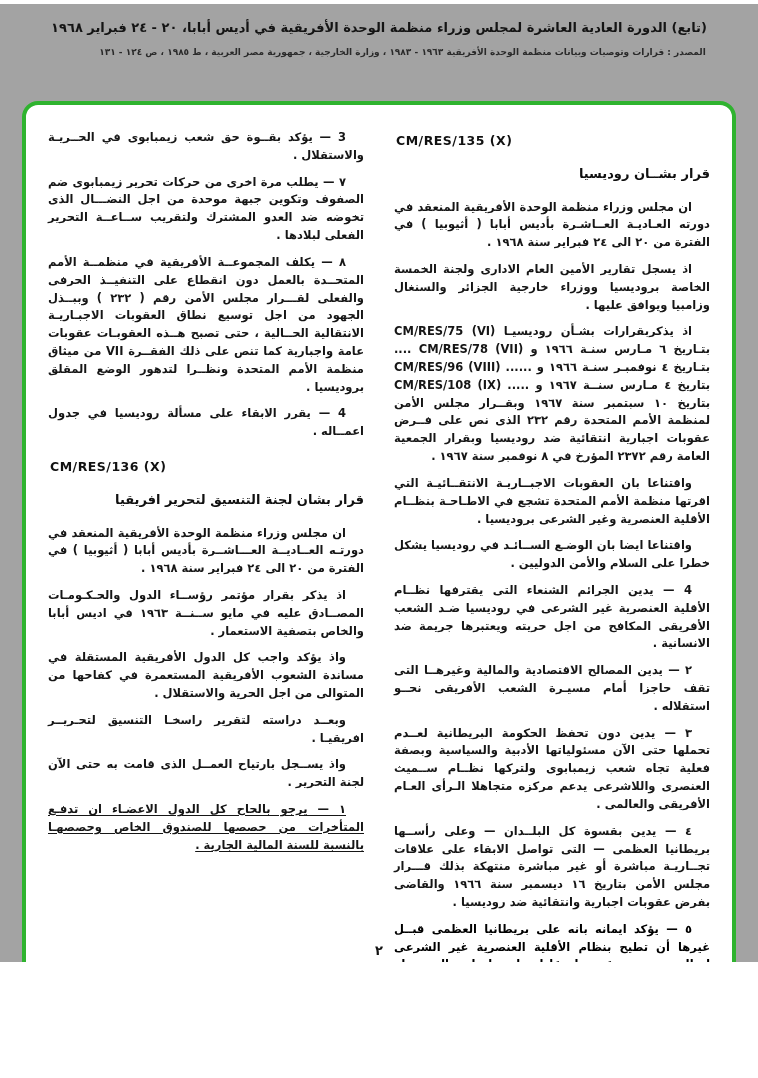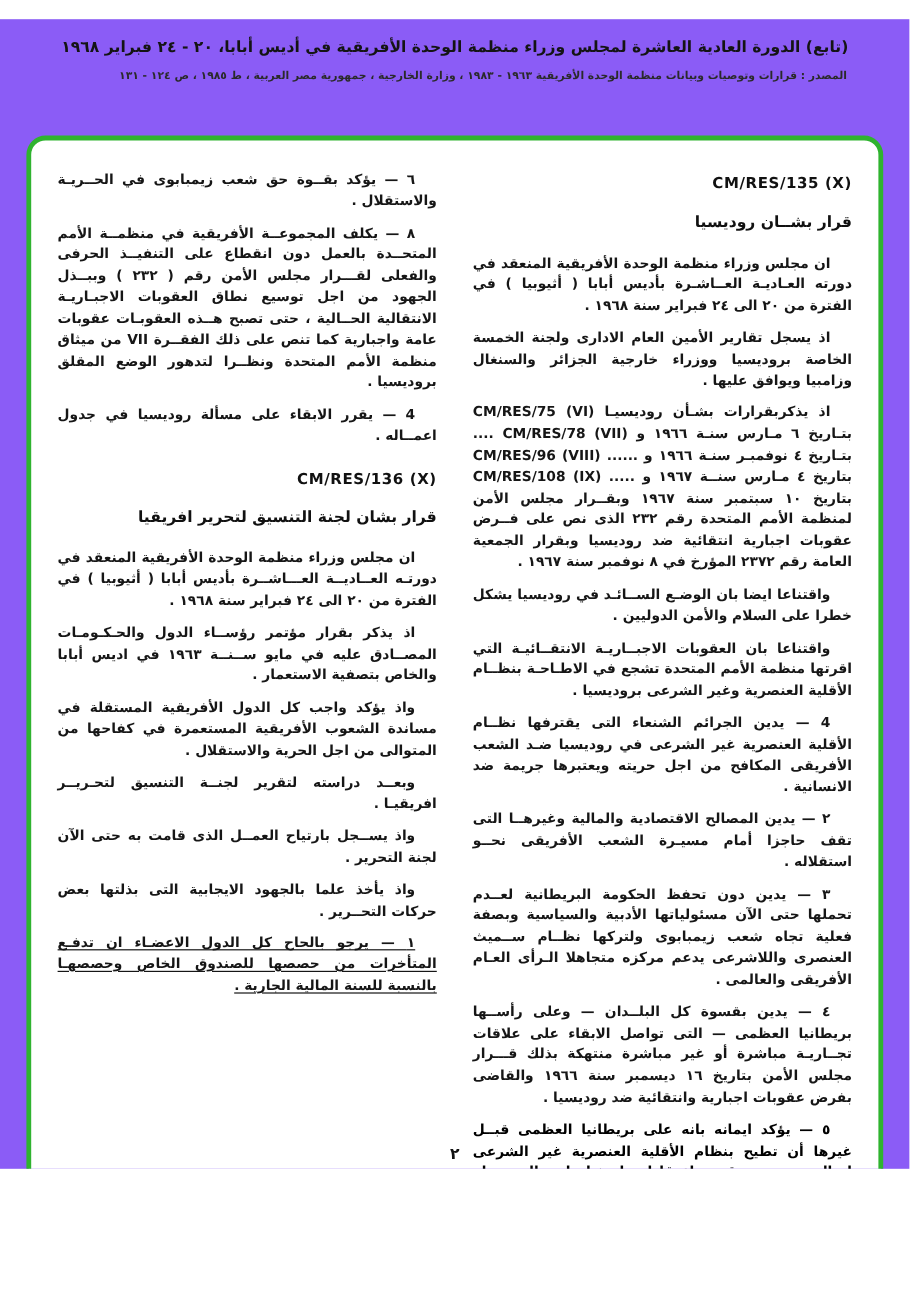--- a/index.html
+++ b/index.html
@@ -1,20 +1,20 @@
 <!DOCTYPE html>
 <html lang="ar"><head>
 <meta charset="utf-8">
 <style>
   html,body{margin:0;padding:0;background:#ffffff;}
   .page{
     position:relative;
     width:758px;height:958px;
-    margin:16px auto;
-    background:#8b5cf6;
+    margin:4px auto;
+    background:#a3a3a3;
     font-family:"DejaVu Sans",sans-serif;
     overflow:hidden;
   }
   .header{position:absolute;top:16px;left:0;right:0;text-align:center;direction:rtl;}
   .header-line1{font-size:13px;font-weight:bold;color:#141414;letter-spacing:0;}
   .header-line2{font-size:9px;font-weight:bold;color:#2a2a2a;margin-top:12px;padding-left:47px;}
   .green-box{
     position:absolute;
     top:97px;left:22px;
     width:714px;height:952px;
@@ -30,21 +30,21 @@
     direction:rtl;
     text-align:justify;
     font-size:11.5px;
     font-weight:bold;
     color:#161616;
     line-height:1.55;
   }
   .col p{margin:0 0 9px 0;text-indent:18px;}
   .res-code{
     direction:ltr;
-    text-align:right;
+    text-align:left;
     font-size:12.5px;
     font-weight:bold;
     color:#111;
     margin:2px 0 14px 2px;
     letter-spacing:.5px;
   }
   .res-code-2{margin-top:16px;}
   .res-title{
     text-align:right;
     font-size:13px;
@@ -75,42 +75,42 @@
 
   <div class="green-box">
     <div class="columns">
 
       <div class="col">
         <div class="res-code">CM/RES/135  (X)</div>
         <div class="res-title">قرار بشــان روديسيا</div>
         <p>ان مجلس وزراء منظمة الوحدة الأفريقية المنعقد في دورته العـاديـة العــاشـرة بأديس أبابا ( أثيوبيا ) في الفترة من ٢٠ الى ٢٤ فبراير سنة ١٩٦٨ .</p>
         <p>اذ يسجل تقارير الأمين العام الادارى ولجنة الخمسة الخاصة بروديسيا ووزراء خارجية الجزائر والسنغال وزامبيا ويوافق عليها .</p>
         <p>اذ يذكربقرارات بشـأن روديسيـا CM/RES/75 (VI) بتـاريخ ٦ مـارس سنـة ١٩٦٦ و CM/RES/78 (VII) .... بتـاريخ ٤ نوفمبـر سنـة ١٩٦٦ و ...... CM/RES/96 (VIII) بتاريخ ٤ مـارس سنــة ١٩٦٧ و ..... CM/RES/108 (IX) بتاريخ ١٠ سبتمبر سنة ١٩٦٧ وبقــرار مجلس الأمن لمنظمة الأمم المتحدة رقم ٢٣٢ الذى نص على فــرض عقوبات اجبارية انتقائية ضد روديسيا وبقرار الجمعية العامة رقم ٢٣٧٢ المؤرخ في ٨ نوفمبر سنة ١٩٦٧ .</p>
+        <p>واقتناعا بان العقوبات الاجبــاريـة الانتقــائيـة التي اقرتها منظمة الأمم المتحدة تشجع في الاطـاحـة بنظــام الأقلية العنصرية وغير الشرعى بروديسيا .</p>
         <p>واقتناعا ايضا بان الوضـع الســائـد في روديسيا يشكل خطرا على السلام والأمن الدوليين .</p>
-        <p>واقتناعا بان العقوبات الاجبــاريـة الانتقــائيـة التي اقرتها منظمة الأمم المتحدة تشجع في الاطـاحـة بنظــام الأقلية العنصرية وغير الشرعى بروديسيا .</p>
         <p>4 — يدين الجرائم الشنعاء التى يقترفها نظــام الأقلية العنصرية غير الشرعى في روديسيا ضـد الشعب الأفريقى المكافح من اجل حريته ويعتبرها جريمة ضد الانسانية .</p>
         <p>٢ — يدين المصالح الاقتصادية والمالية وغيرهــا التى تقف حاجزا أمام مسيـرة الشعب الأفريقى نحــو استقلاله .</p>
         <p>٣ — يدين دون تحفظ الحكومة البريطانية لعــدم تحملها حتى الآن مسئولياتها الأدبية والسياسية وبصفة فعلية تجاه شعب زيمبابوى ولتركها نظــام ســميث العنصرى واللاشرعى يدعم مركزه متجاهلا الـرأى العـام الأفريقى والعالمى .</p>
         <p>٤ — يدين بقسوة كل البلــدان — وعلى رأســها بريطانيا العظمى — التى تواصل الابقاء على علاقات تجــاريـة مباشرة أو غير مباشرة منتهكة بذلك قـــرار مجلس الأمن بتاريخ ١٦ ديسمبر سنة ١٩٦٦ والقاضى بفرض عقوبات اجبارية وانتقائية ضد روديسيا .</p>
         <p class="emph">٥ — يؤكد ايمانه بانه على بريطانيا العظمى قبــل غيرها أن تطيح بنظام الأقلية العنصرية غير الشرعى لسالزبورى ويعتقــد اعتقادا راسخـا ان الوسيـــلة الوحيدة لاخضاع هذا النظام غير الشرعى هو القوة .</p>
       </div>
 
       <div class="col">
-        <p>٦ — يؤكد بقــوة حق شعب زيمبابوى في الحــريـة والاستقلال .</p>
+        <p>3 — يؤكد بقــوة حق شعب زيمبابوى في الحــريـة والاستقلال .</p>
+        <p>٧ — يطلب مرة اخرى من حركات تحرير زيمبابوى ضم الصفوف وتكوين جبهة موحدة من اجل النضـــال الذى تخوضه ضد العدو المشترك ولتقريب ســاعــة التحرير الفعلى لبلادها .</p>
         <p>٨ — يكلف المجموعــة الأفريقية في منظمــة الأمم المتحــدة بالعمل دون انقطاع على التنفيــذ الحرفى والفعلى لقـــرار مجلس الأمن رقم ( ٢٣٢ ) وببــذل الجهود من اجل توسيع نطاق العقوبات الاجبـاريـة الانتقالية الحــالية ، حتى تصبح هــذه العقوبـات عقوبات عامة واجبارية كما تنص على ذلك الفقــرة VII من ميثاق منظمة الأمم المتحدة ونظــرا لتدهور الوضع المقلق بروديسيا .</p>
         <p>4 — يقرر الابقاء على مسألة روديسيا في جدول اعمــاله .</p>
 
         <div class="res-code res-code-2">CM/RES/136  (X)</div>
         <div class="res-title">قرار بشان لجنة التنسيق لتحرير افريقيا</div>
         <p>ان مجلس وزراء منظمة الوحدة الأفريقية المنعقد في دورتـه العــاديــة العـــاشــرة بأديس أبابا ( أثيوبيا ) في الفترة من ٢٠ الى ٢٤ فبراير سنة ١٩٦٨ .</p>
         <p>اذ يذكر بقرار مؤتمر رؤســاء الدول والحـكـومـات المصــادق عليه في مايو ســنــة ١٩٦٣ في اديس أبابا والخاص بتصفية الاستعمار .</p>
         <p>واذ يؤكد واجب كل الدول الأفريقية المستقلة في مساندة الشعوب الأفريقية المستعمرة في كفاحها من المتوالى من اجل الحرية والاستقلال .</p>
-        <p>وبعــد دراسته لتقرير لجنــة التنسيق لتحـريــر افريقيـا .</p>
+        <p>وبعــد دراسته لتقرير راسخـا التنسيق لتحـريــر افريقيـا .</p>
         <p>واذ يســجل بارتياح العمــل الذى قامت به حتى الآن لجنة التحرير .</p>
-        <p>واذ يأخذ علما بالجهود الايجابية التى بذلتها بعض حركات التحــرير .</p>
         <p class="underlined">١ — يرجو بالحاح كل الدول الاعضـاء ان تدفـع المتأخرات من حصصها للصندوق الخاص وحصصهـا بالنسبة للسنة المالية الجارية .</p>
       </div>
 
     </div>
   </div>
 
   <div class="page-number">٢</div>
 
 </div>
 

